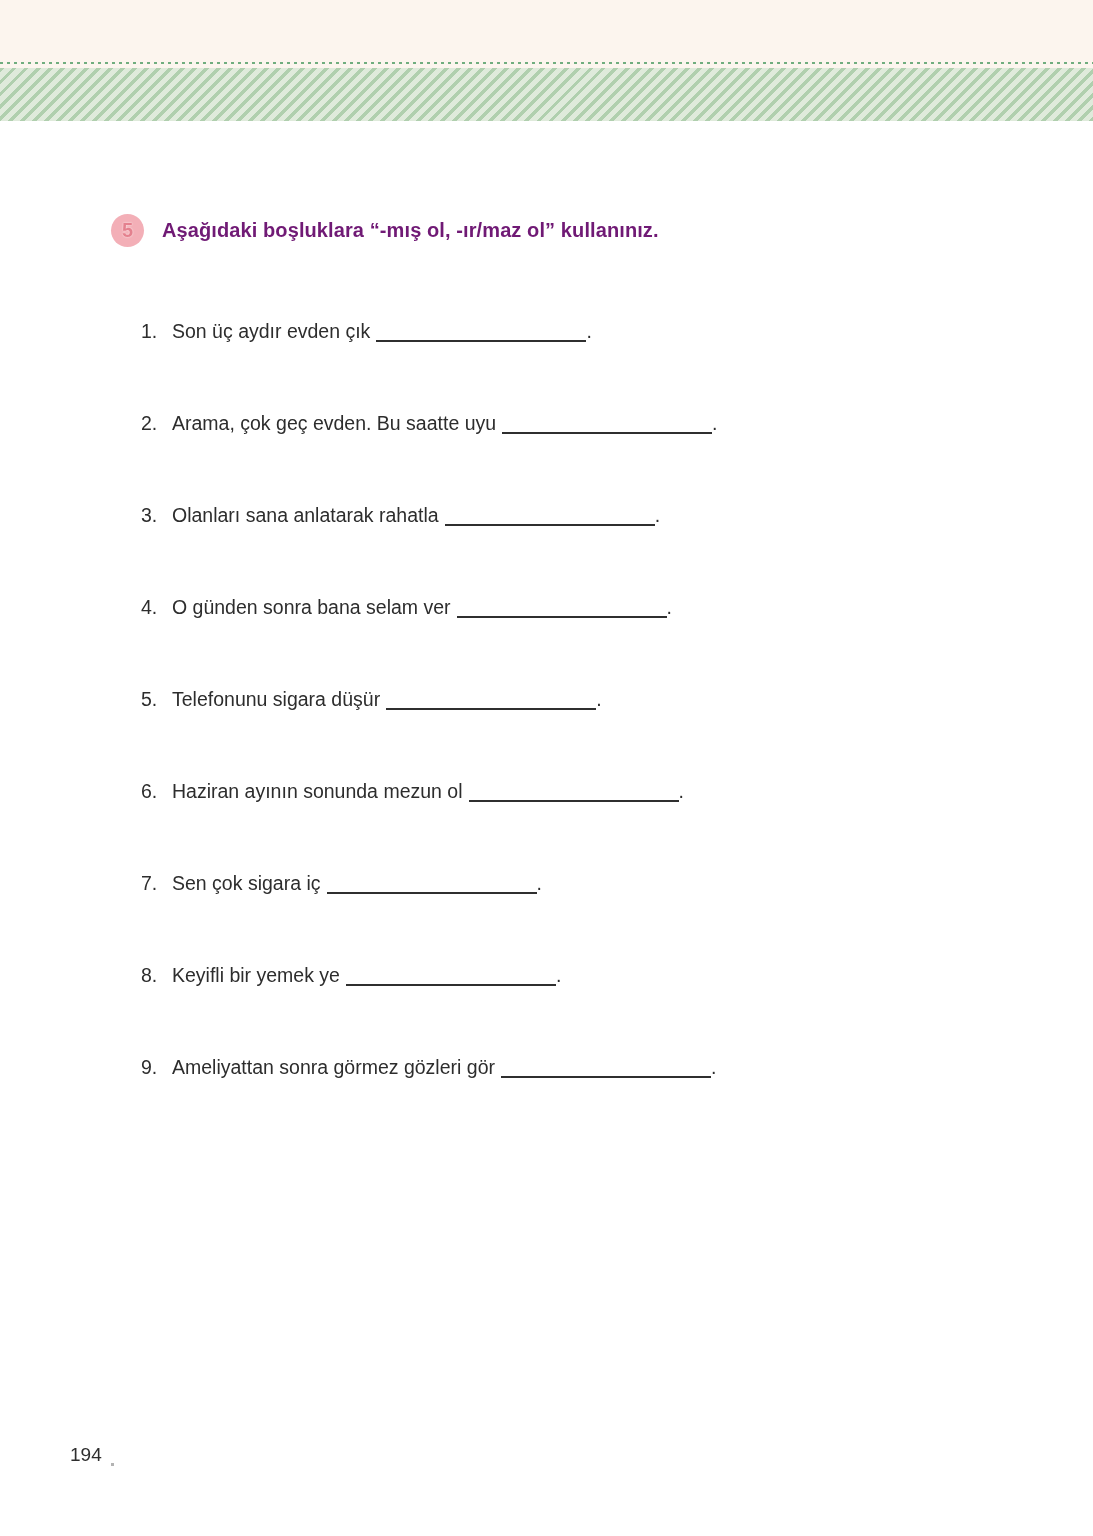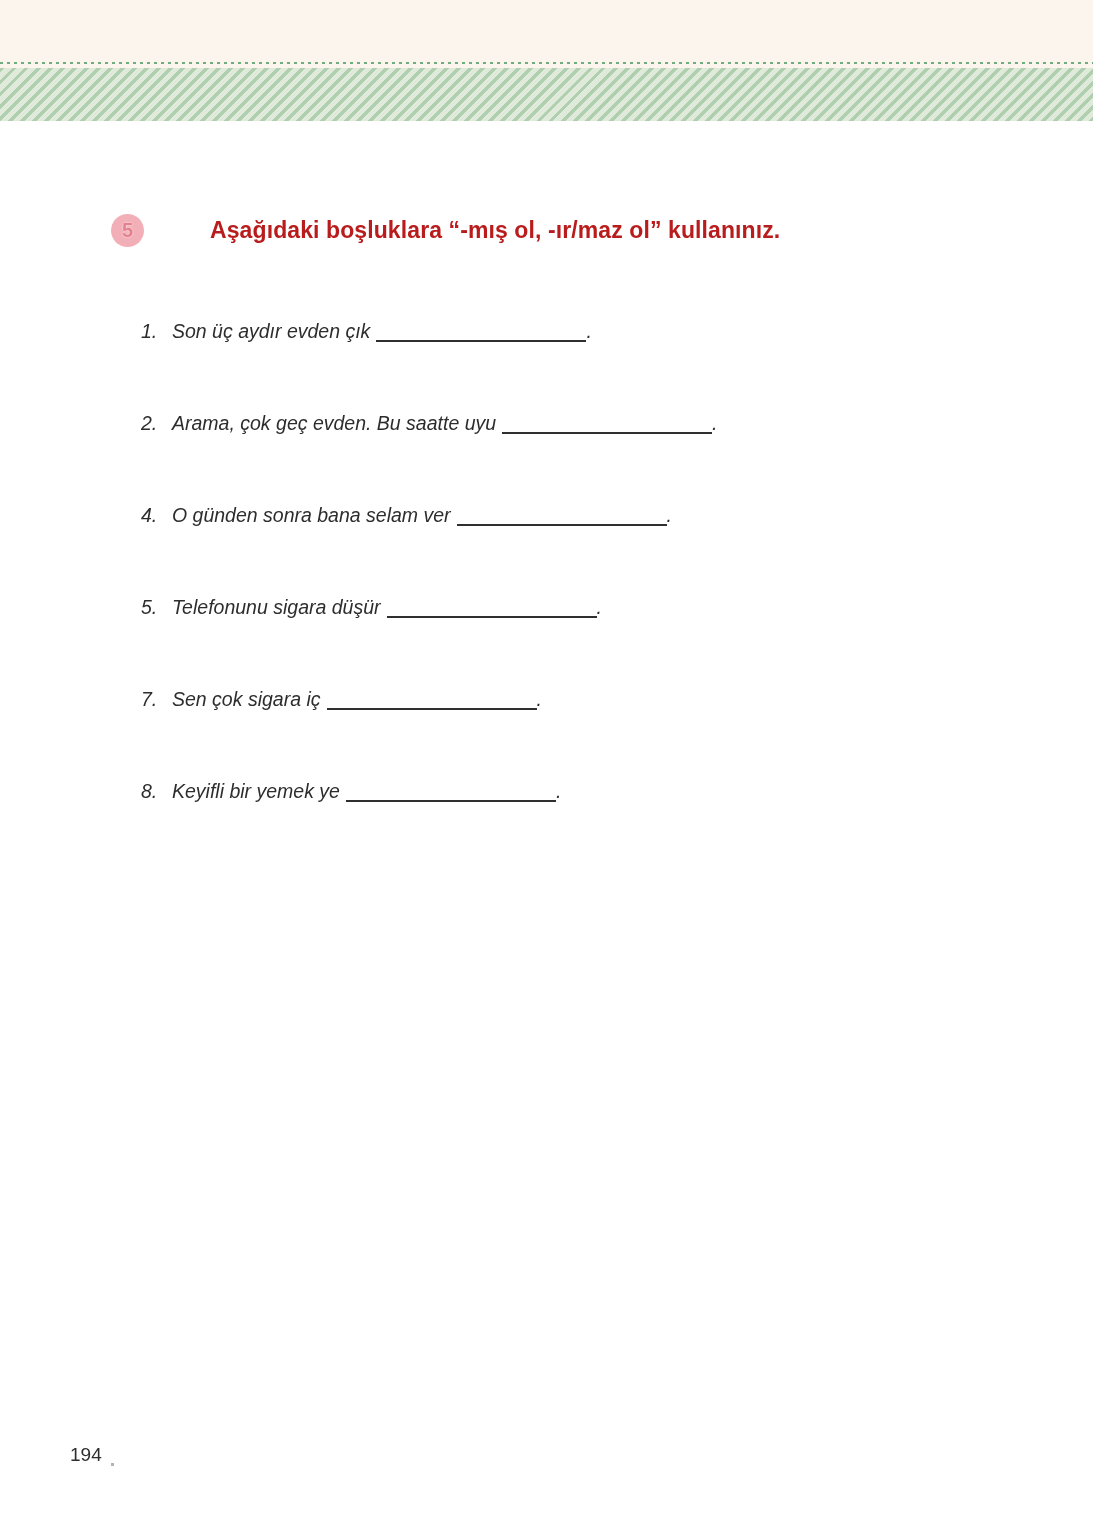--- a/index.html
+++ b/index.html
@@ -50,32 +50,30 @@
     color: #e4818e;
     font-size: 20px;
     font-weight: 700;
     display: flex;
     align-items: center;
     justify-content: center;
     text-shadow: 0 0 2px rgba(255,255,255,0.9);
     flex: 0 0 auto;
   }
   .title {
-    color: #b91c1c;
-    font-size: 23px;
+    color: #701a75;
+    font-size: 20px;
     font-weight: 700;
     letter-spacing: 0.1px;
-    margin-left: 48px;
   }
   .items {
     position: absolute;
     top: 318px;
     left: 141px;
     width: 760px;
-    font-style: italic;
   }
   .item {
     line-height: 26px;
     margin-bottom: 66px;
     font-size: 19.5px;
     white-space: nowrap;
   }
   .num {
     display: inline-block;
     min-width: 31px;
@@ -124,30 +122,39 @@
   </div>
 
   <div class="items">
     <div class="item">
       <span class="num">1.</span><span class="text">Son üç aydır evden çık</span><span class="blank"></span><span class="dot">.</span>
     </div>
     <div class="item">
       <span class="num">2.</span><span class="text">Arama, çok geç evden. Bu saatte uyu</span><span class="blank"></span><span class="dot">.</span>
     </div>
     <div class="item">
+      <span class="num">3.</span><span class="text">Olanları sana anlatarak rahatla</span><span class="blank"></span><span class="dot">.</span>
+    </div>
+    <div class="item">
       <span class="num">4.</span><span class="text">O günden sonra bana selam ver</span><span class="blank"></span><span class="dot">.</span>
     </div>
     <div class="item">
       <span class="num">5.</span><span class="text">Telefonunu sigara düşür</span><span class="blank"></span><span class="dot">.</span>
     </div>
     <div class="item">
+      <span class="num">6.</span><span class="text">Haziran ayının sonunda mezun ol</span><span class="blank"></span><span class="dot">.</span>
+    </div>
+    <div class="item">
       <span class="num">7.</span><span class="text">Sen çok sigara iç</span><span class="blank"></span><span class="dot">.</span>
     </div>
     <div class="item">
       <span class="num">8.</span><span class="text">Keyifli bir yemek ye</span><span class="blank"></span><span class="dot">.</span>
+    </div>
+    <div class="item">
+      <span class="num">9.</span><span class="text">Ameliyattan sonra görmez gözleri gör</span><span class="blank"></span><span class="dot">.</span>
     </div>
   </div>
 
   <div class="footer">
     <span class="page-num">194</span>
     <span class="page-dot"></span>
   </div>
 
 </div>
 

